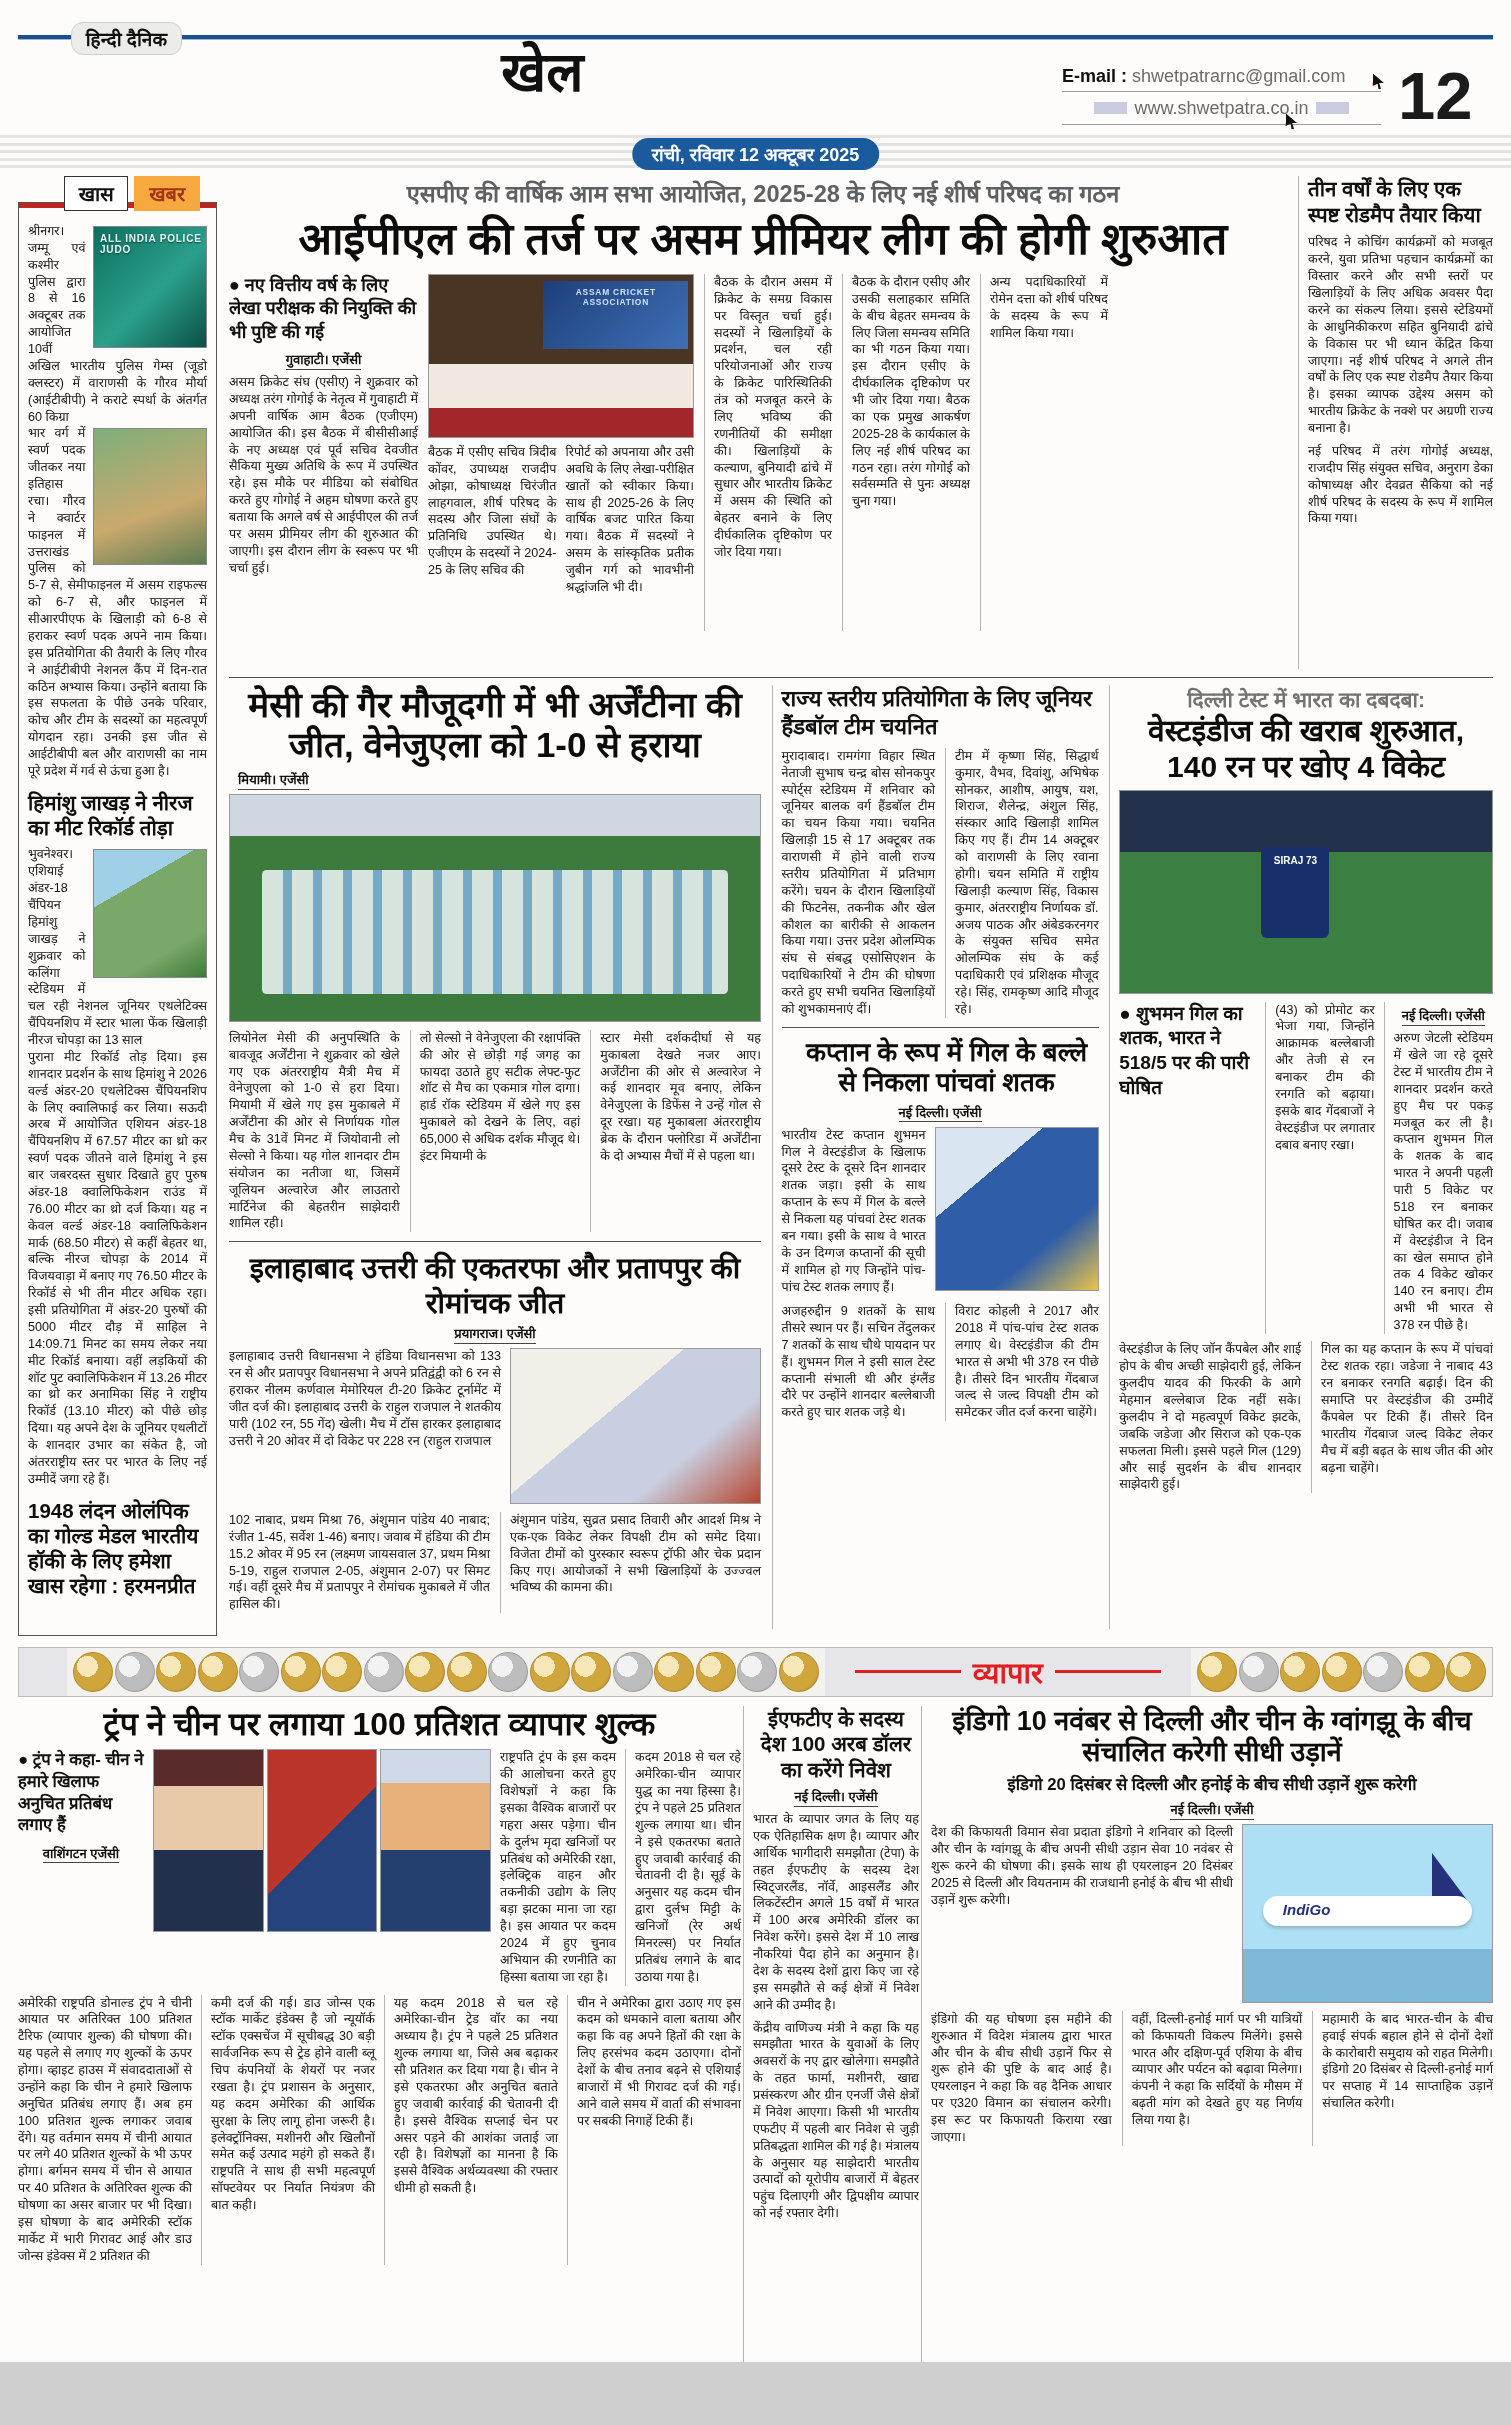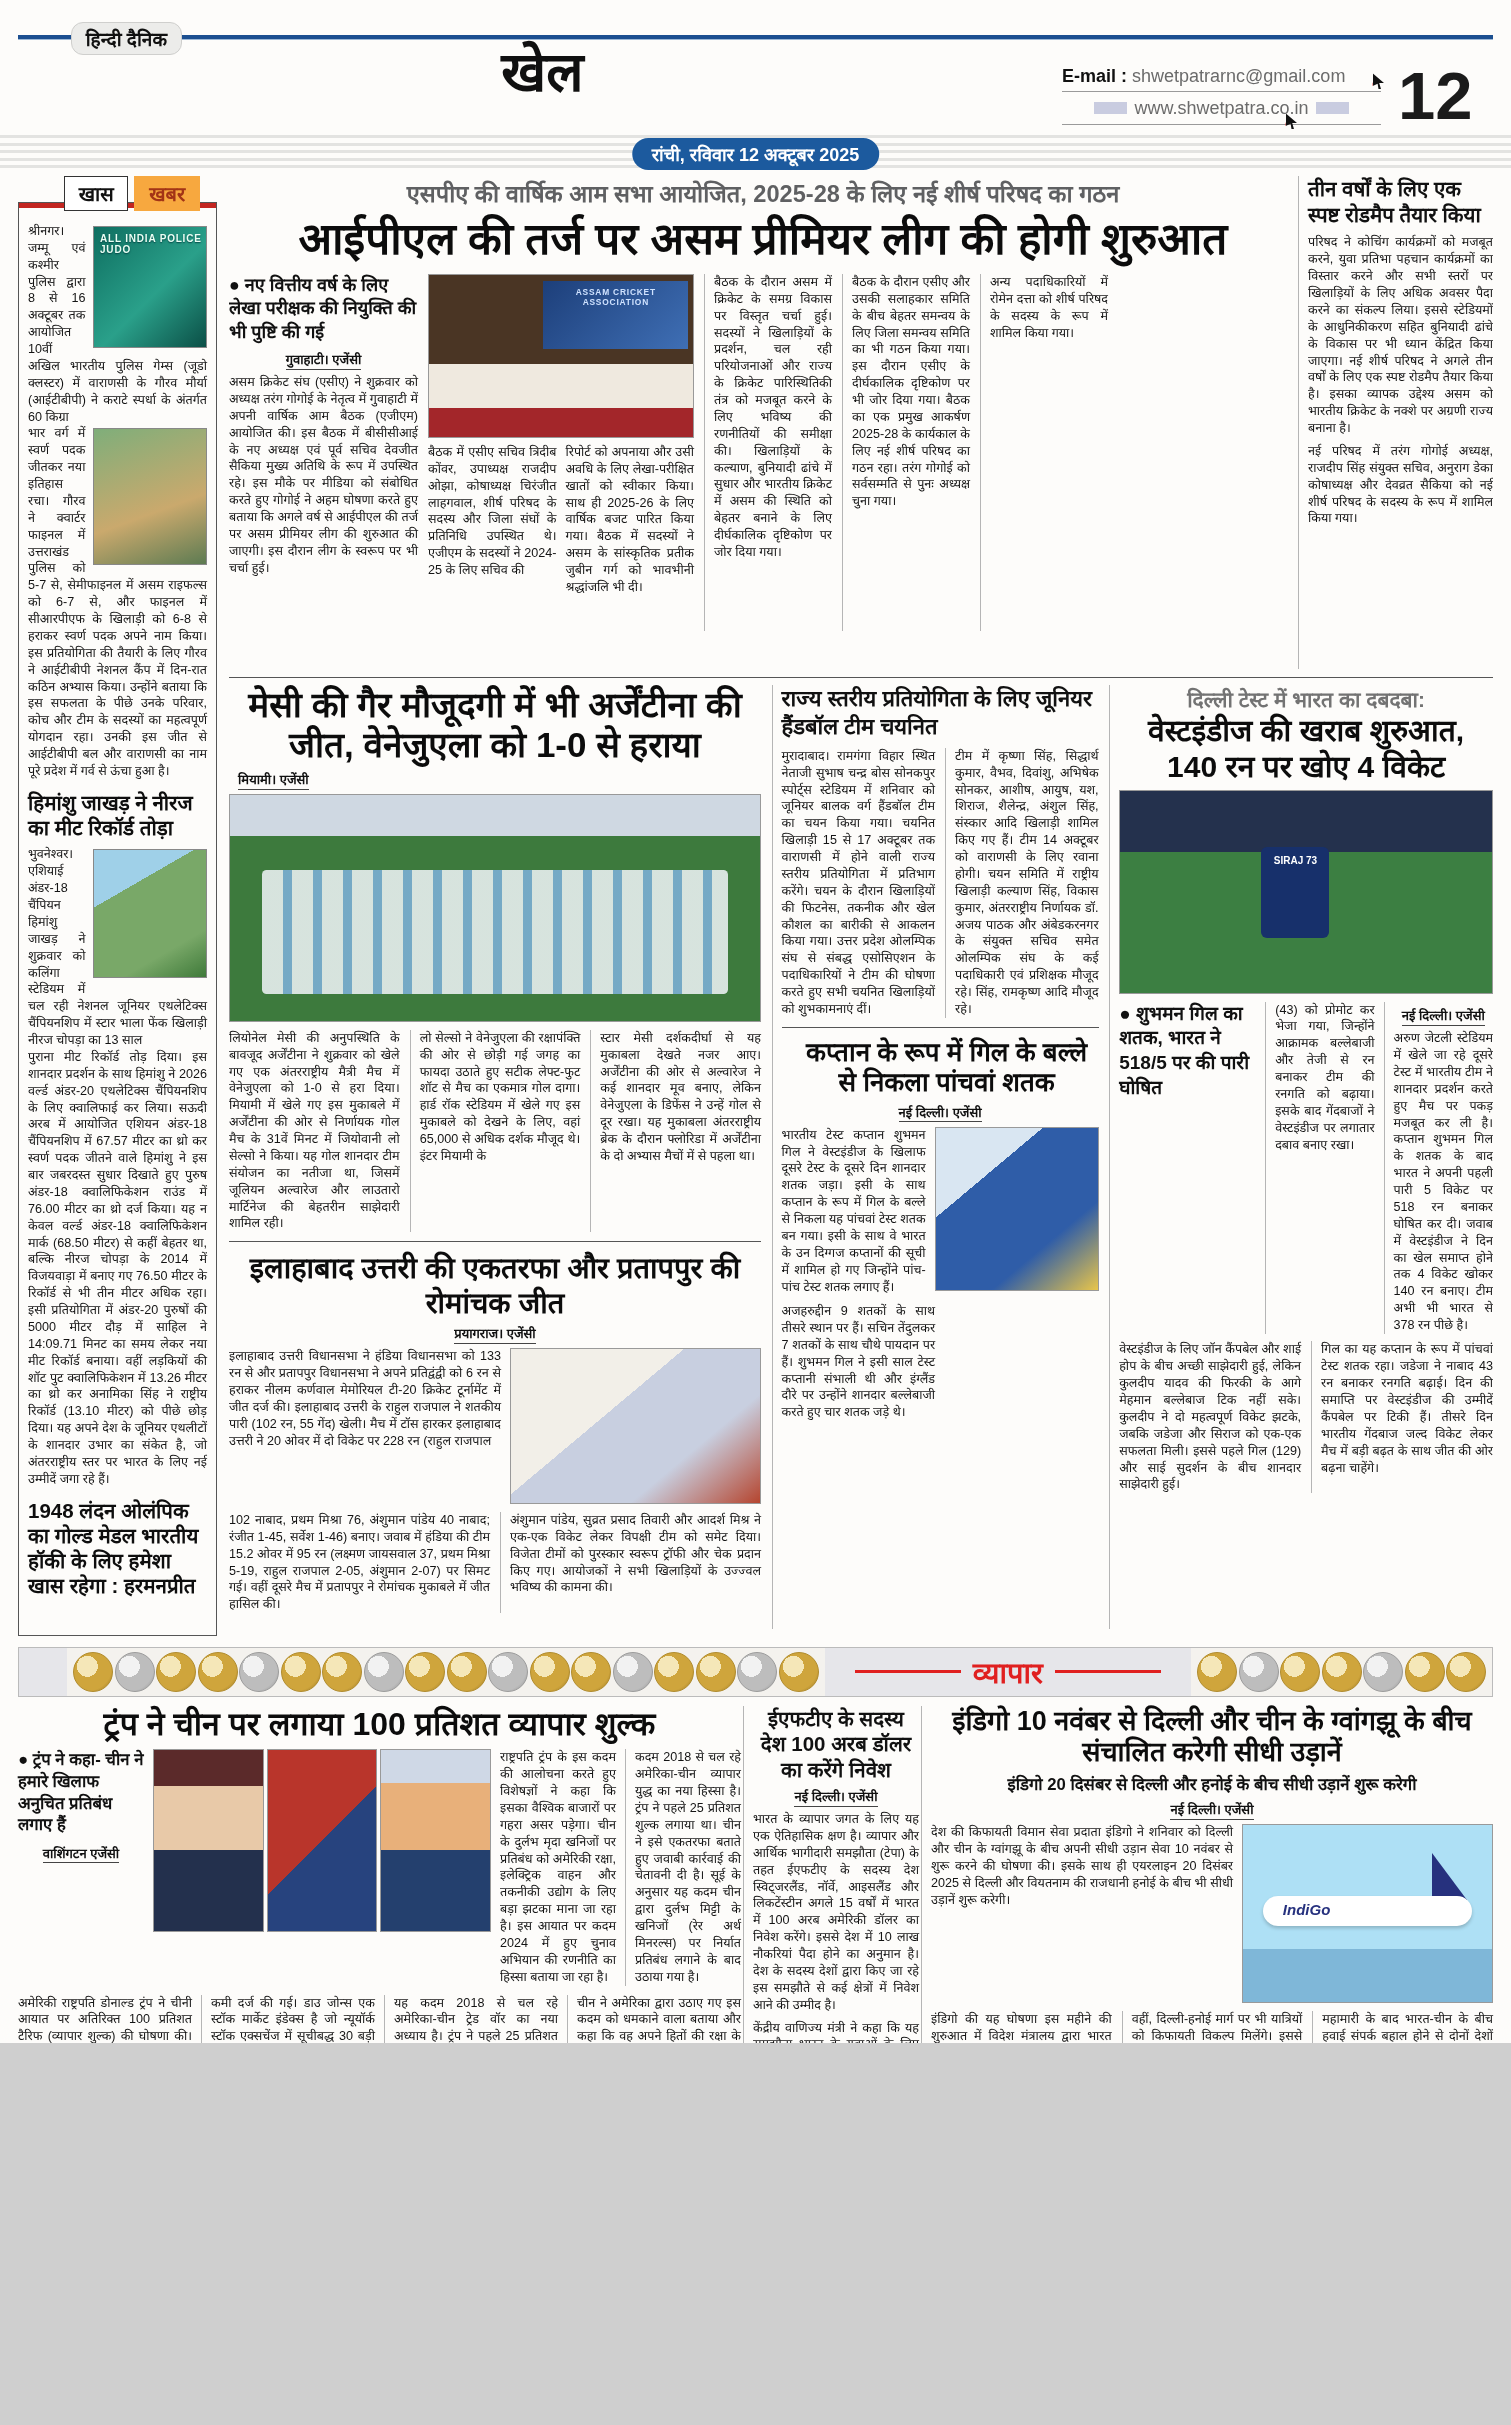--- a/index.html
+++ b/index.html
@@ -1,19 +1,19 @@
 <!DOCTYPE html>
 <html style="font-size:12px"><head>
 <meta charset="utf-8">
 <style>
   * { margin:0; padding:0; box-sizing:border-box; }
   html,body { background:#cfcfcf; }
   body { font-family:"Liberation Sans","DejaVu Sans",sans-serif; }
   .page{
-    width:1511px; height:2043px; margin:0 auto; background:#fdfcfa; color:#111;
+    width:1511px; height:2362px; margin:0 auto; background:#fdfcfa; color:#111;
     position:relative; overflow:hidden;
   }
   
   .top-rule{ position:relative; margin:35px 18px 0 18px; border-top:4.6px solid #1c4f90; border-bottom:1.5px solid #9db8d6;}
   .edition-pill{
     position:absolute; left:53px; top:-16.7px; background:#ececea; border:0.8px solid #cfcfcd;
     border-radius:12px; padding:2.3px 13.7px; font-size:19px; font-weight:bold; color:#111;
   }
   .header-row{ display:flex; align-items:flex-start; padding:4.6px 23px 0 23px; }
   .mast-left{ width:502px; padding-left:53px; }
@@ -264,20 +264,21 @@
           <hr class="rule-h">
           <div>
             <div class="art-head-lg" style="font-size:26px;margin-left:13px;">कप्तान के रूप में गिल के बल्ले से निकला पांचवां शतक</div>
             <div class="byline"><span>नई दिल्ली। एजेंसी</span></div>
             <div class="side-img-row2">
               <p class="body-txt">भारतीय टेस्ट कप्तान शुभमन गिल ने वेस्टइंडीज के खिलाफ दूसरे टेस्ट के दूसरे दिन शानदार शतक जड़ा। इसी के साथ कप्तान के रूप में गिल के बल्ले से निकला यह पांचवां टेस्ट शतक बन गया। इसी के साथ वे भारत के उन दिग्गज कप्तानों की सूची में शामिल हो गए जिन्होंने पांच-पांच टेस्ट शतक लगाए हैं।</p>
               <div class="photo img-gill"></div>
             </div>
             <div class="cols-2">
               <p class="body-txt">अजहरुद्दीन 9 शतकों के साथ तीसरे स्थान पर हैं। सचिन तेंदुलकर 7 शतकों के साथ चौथे पायदान पर हैं। शुभमन गिल ने इसी साल टेस्ट कप्तानी संभाली थी और इंग्लैंड दौरे पर उन्होंने शानदार बल्लेबाजी करते हुए चार शतक जड़े थे।</p>
+              <p class="body-txt vr">विराट कोहली ने 2017 और 2018 में पांच-पांच टेस्ट शतक लगाए थे। वेस्टइंडीज की टीम भारत से अभी भी 378 रन पीछे है। तीसरे दिन भारतीय गेंदबाज जल्द से जल्द विपक्षी टीम को समेटकर जीत दर्ज करना चाहेंगे।</p>
             </div>
           </div>
         </div>
 
         <div class="vr">
           <div class="kicker-sm">दिल्ली टेस्ट में भारत का दबदबा:</div>
           <div class="art-head-lg" style="font-size:30px;">वेस्टइंडीज की खराब शुरुआत, 140 रन पर खोए 4 विकेट</div>
           <div class="photo img-windies" style="margin-top:6px;">
             <div class="jersey">SIRAJ 73</div>
           </div>

